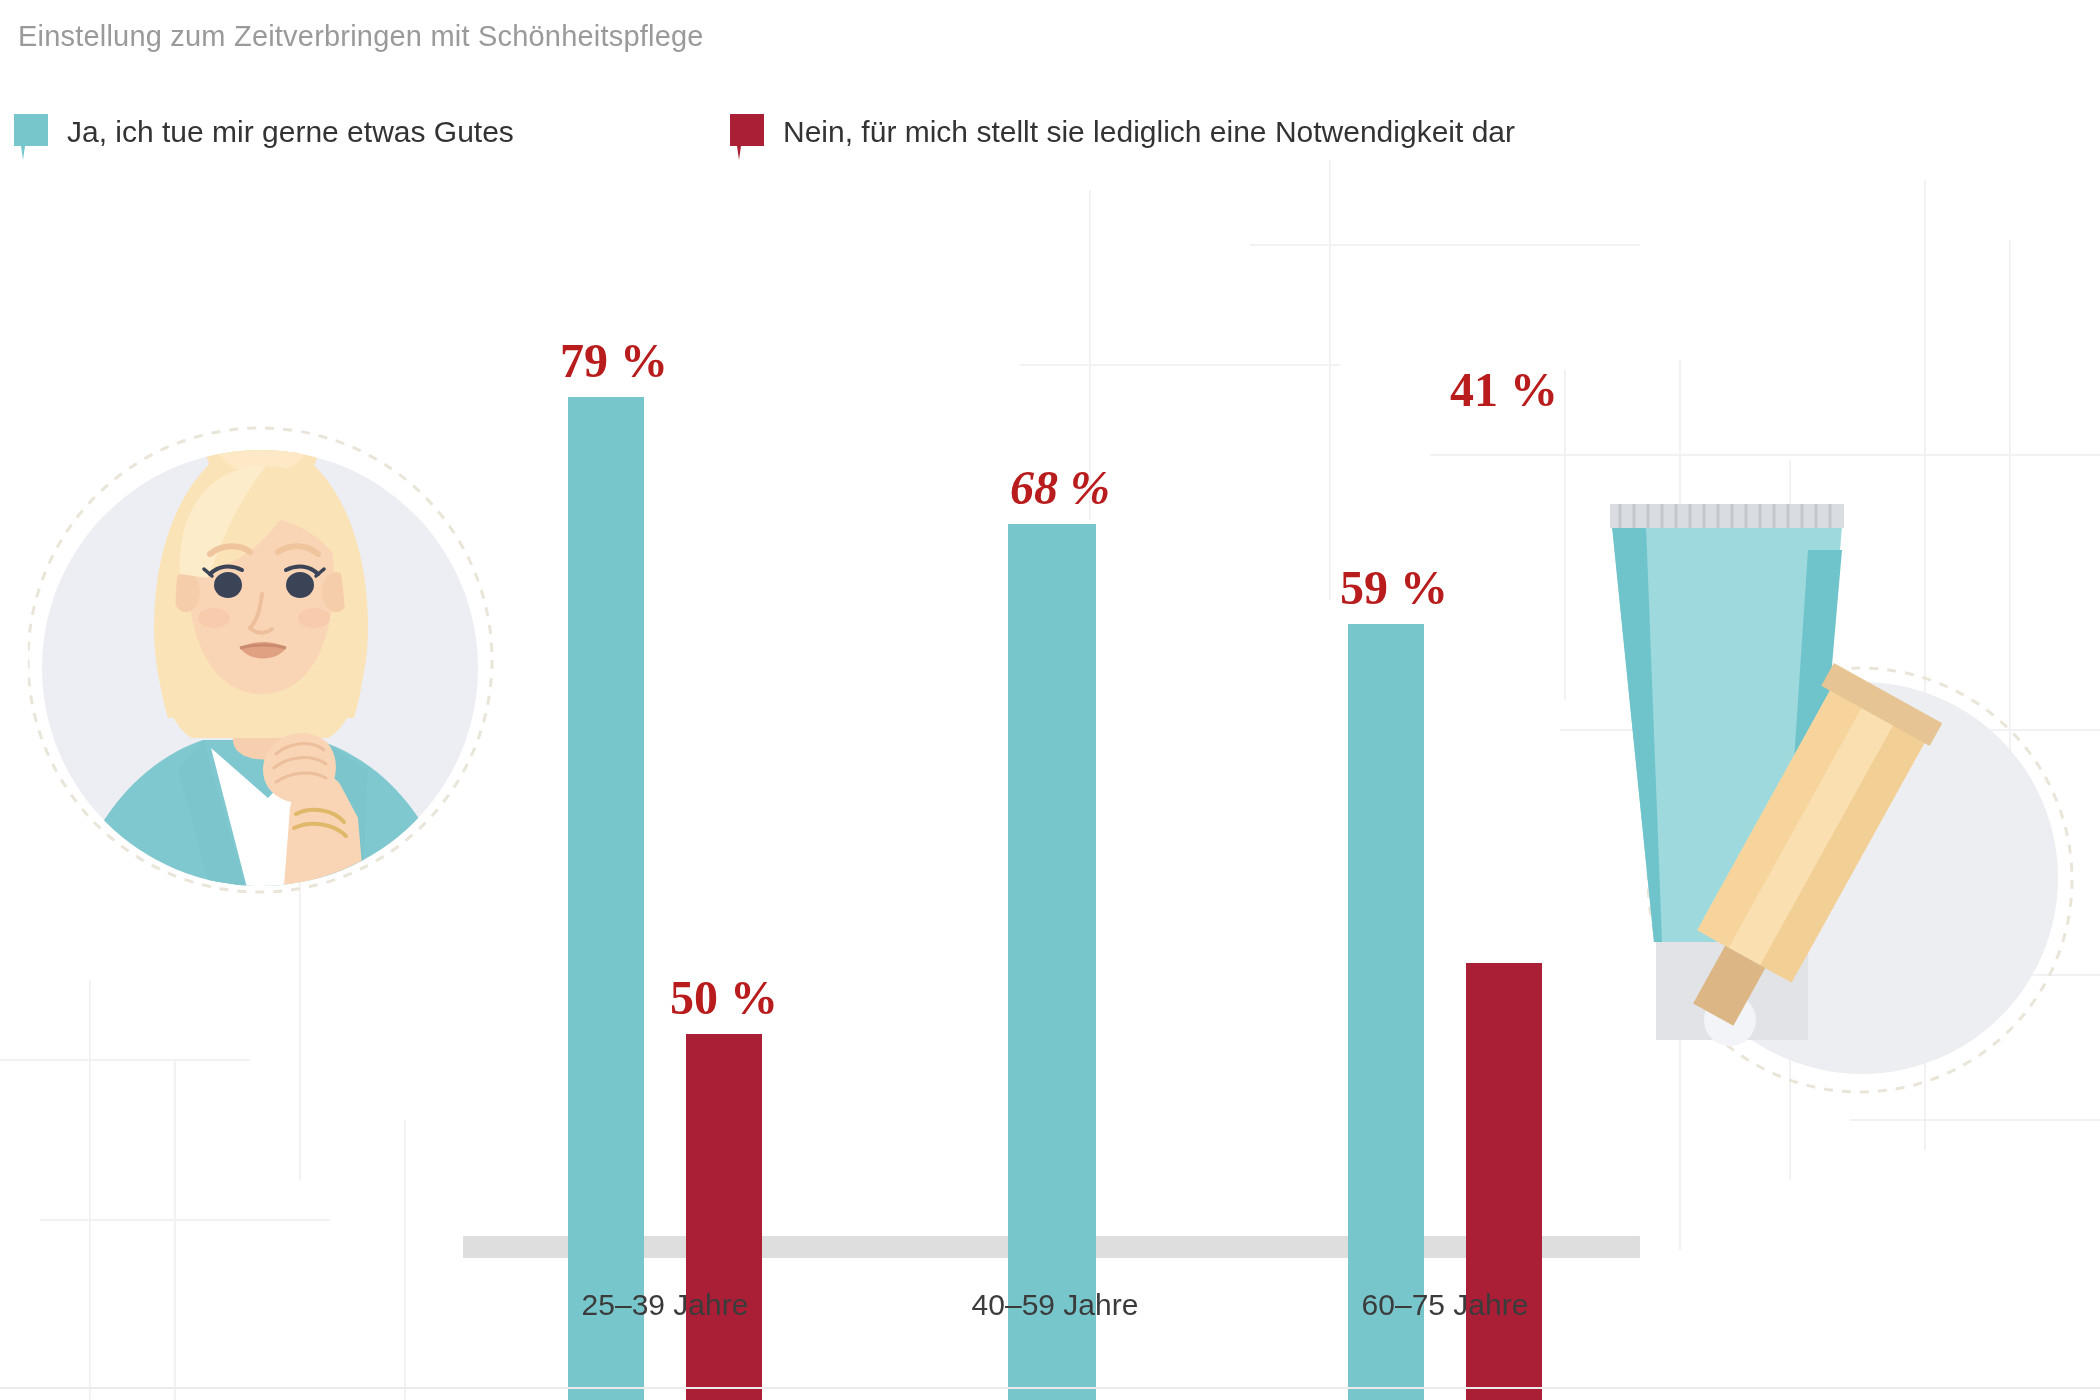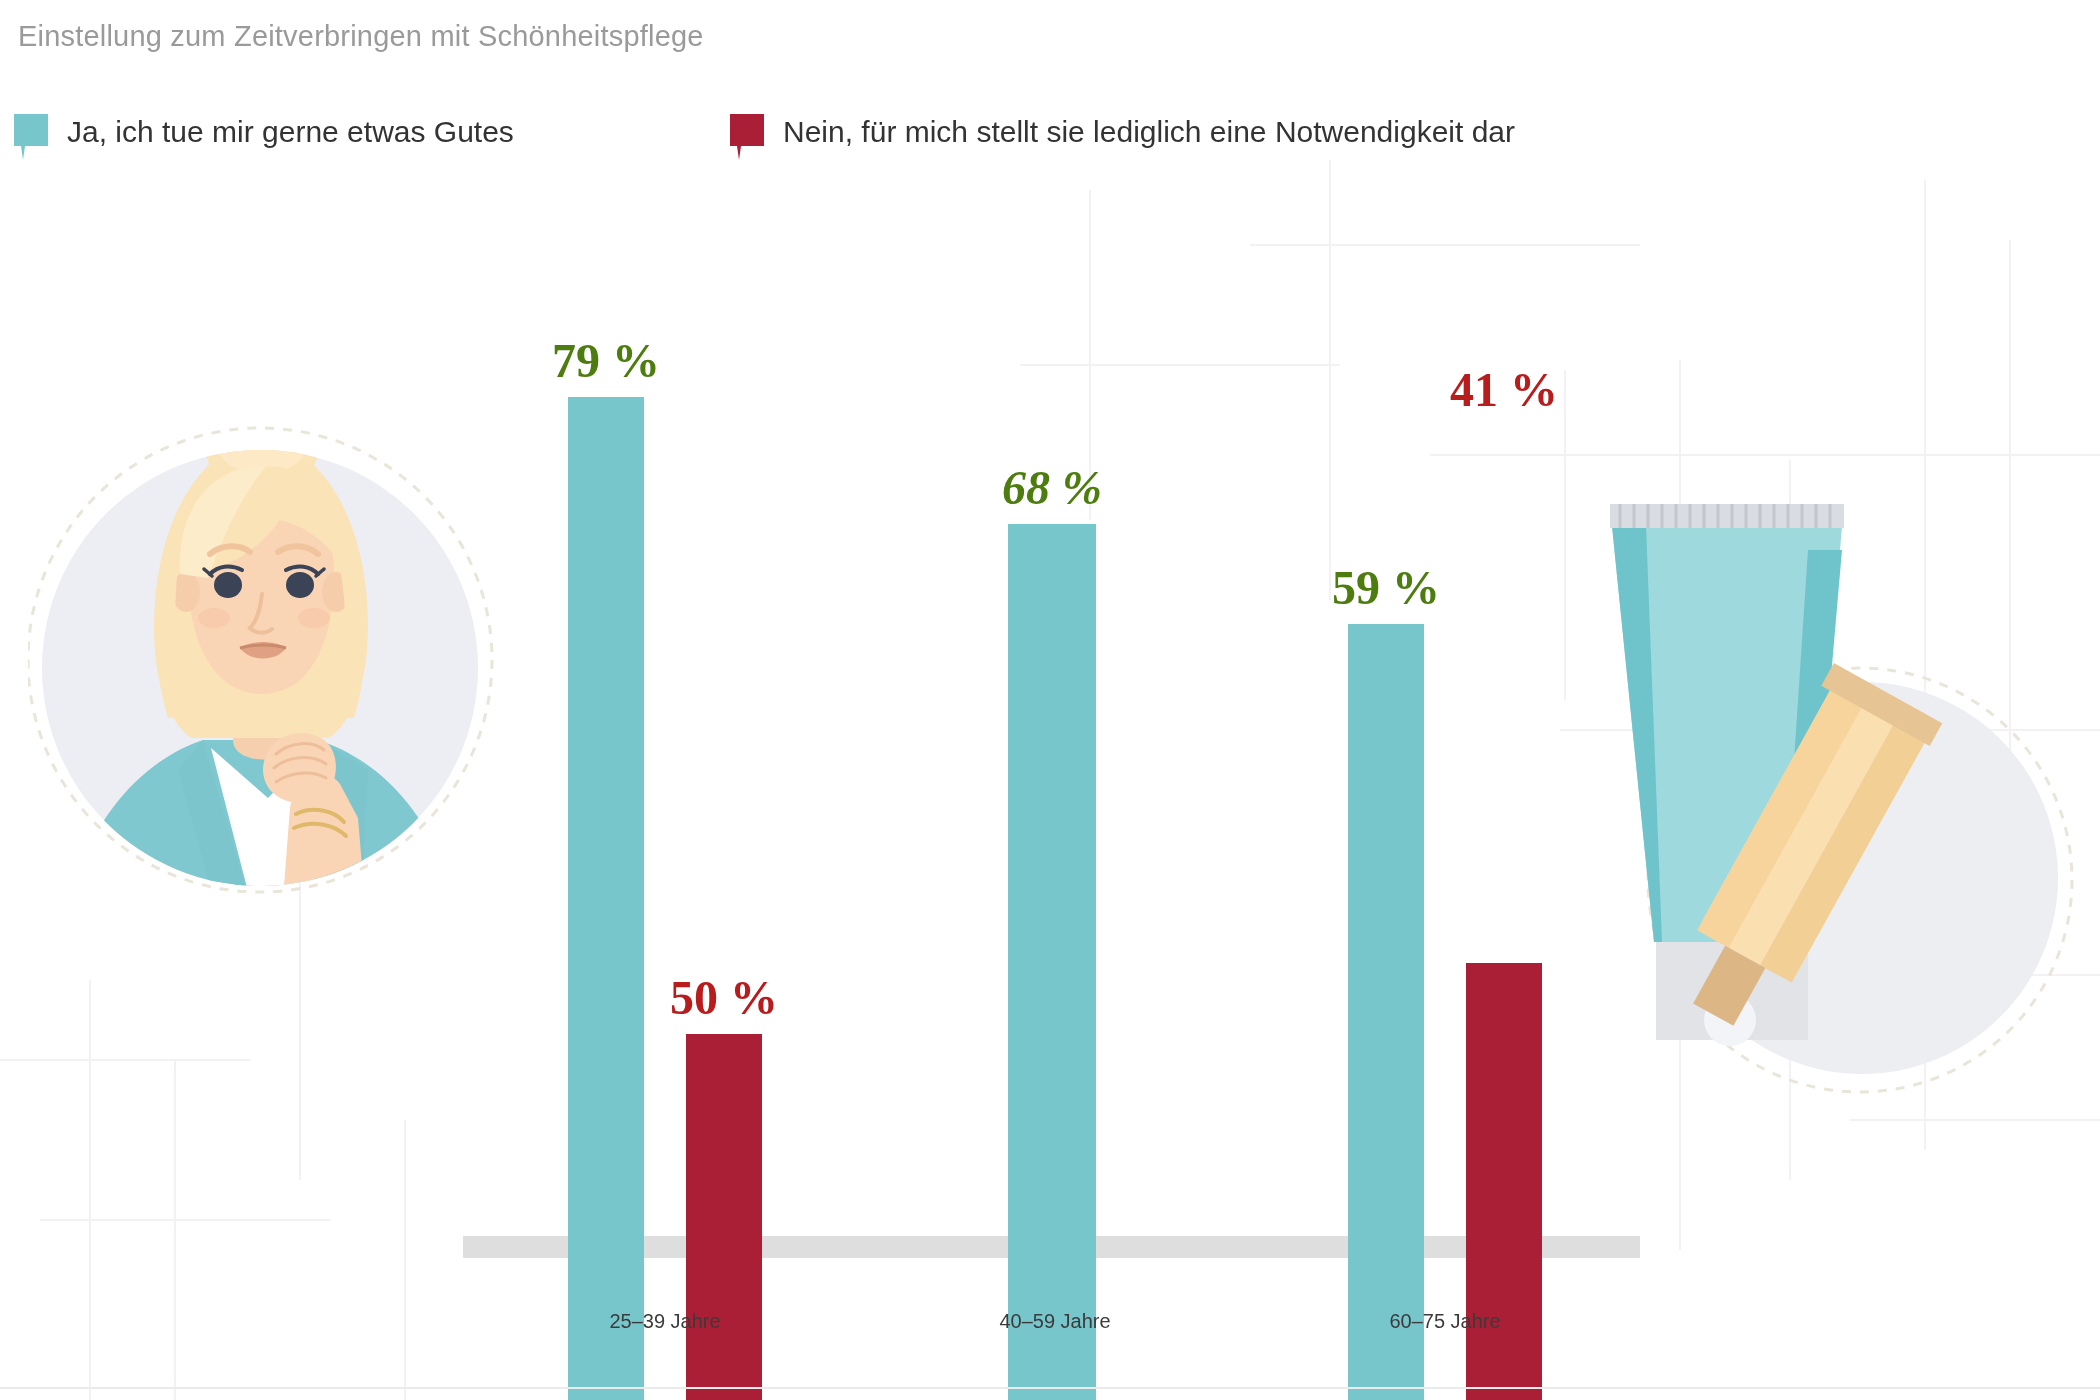--- a/index.html
+++ b/index.html
@@ -107,31 +107,30 @@
   .bar-value {
     position: absolute;
     left: 50%;
     transform: translateX(-50%);
     font-family: "Liberation Serif", serif;
     font-weight: 700;
     font-size: 48px;
     white-space: nowrap;
     line-height: 1;
   }
-  .bar-teal .bar-value { color: #4d7c0f; }
+  .bar-teal .bar-value { color: #b91c1c; margin-left: 8px; }
   .bar-red  .bar-value { color: #b91c1c; }
 
   .cat-label {
     position: absolute;
     top: 1288px;
-    font-size: 20px;
+    font-size: 30px;
     color: #3b3b3b;
     white-space: nowrap;
     transform: translateX(-50%);
-    margin-top: 22px;
   }
 
   
   .illus {
     position: absolute;
     pointer-events: none;
   }
   #illus-woman { left: 28px;  top: 378px; width: 510px; height: 560px; }
   #illus-tube  { left: 1570px; top: 490px; width: 520px; height: 650px; }
 

